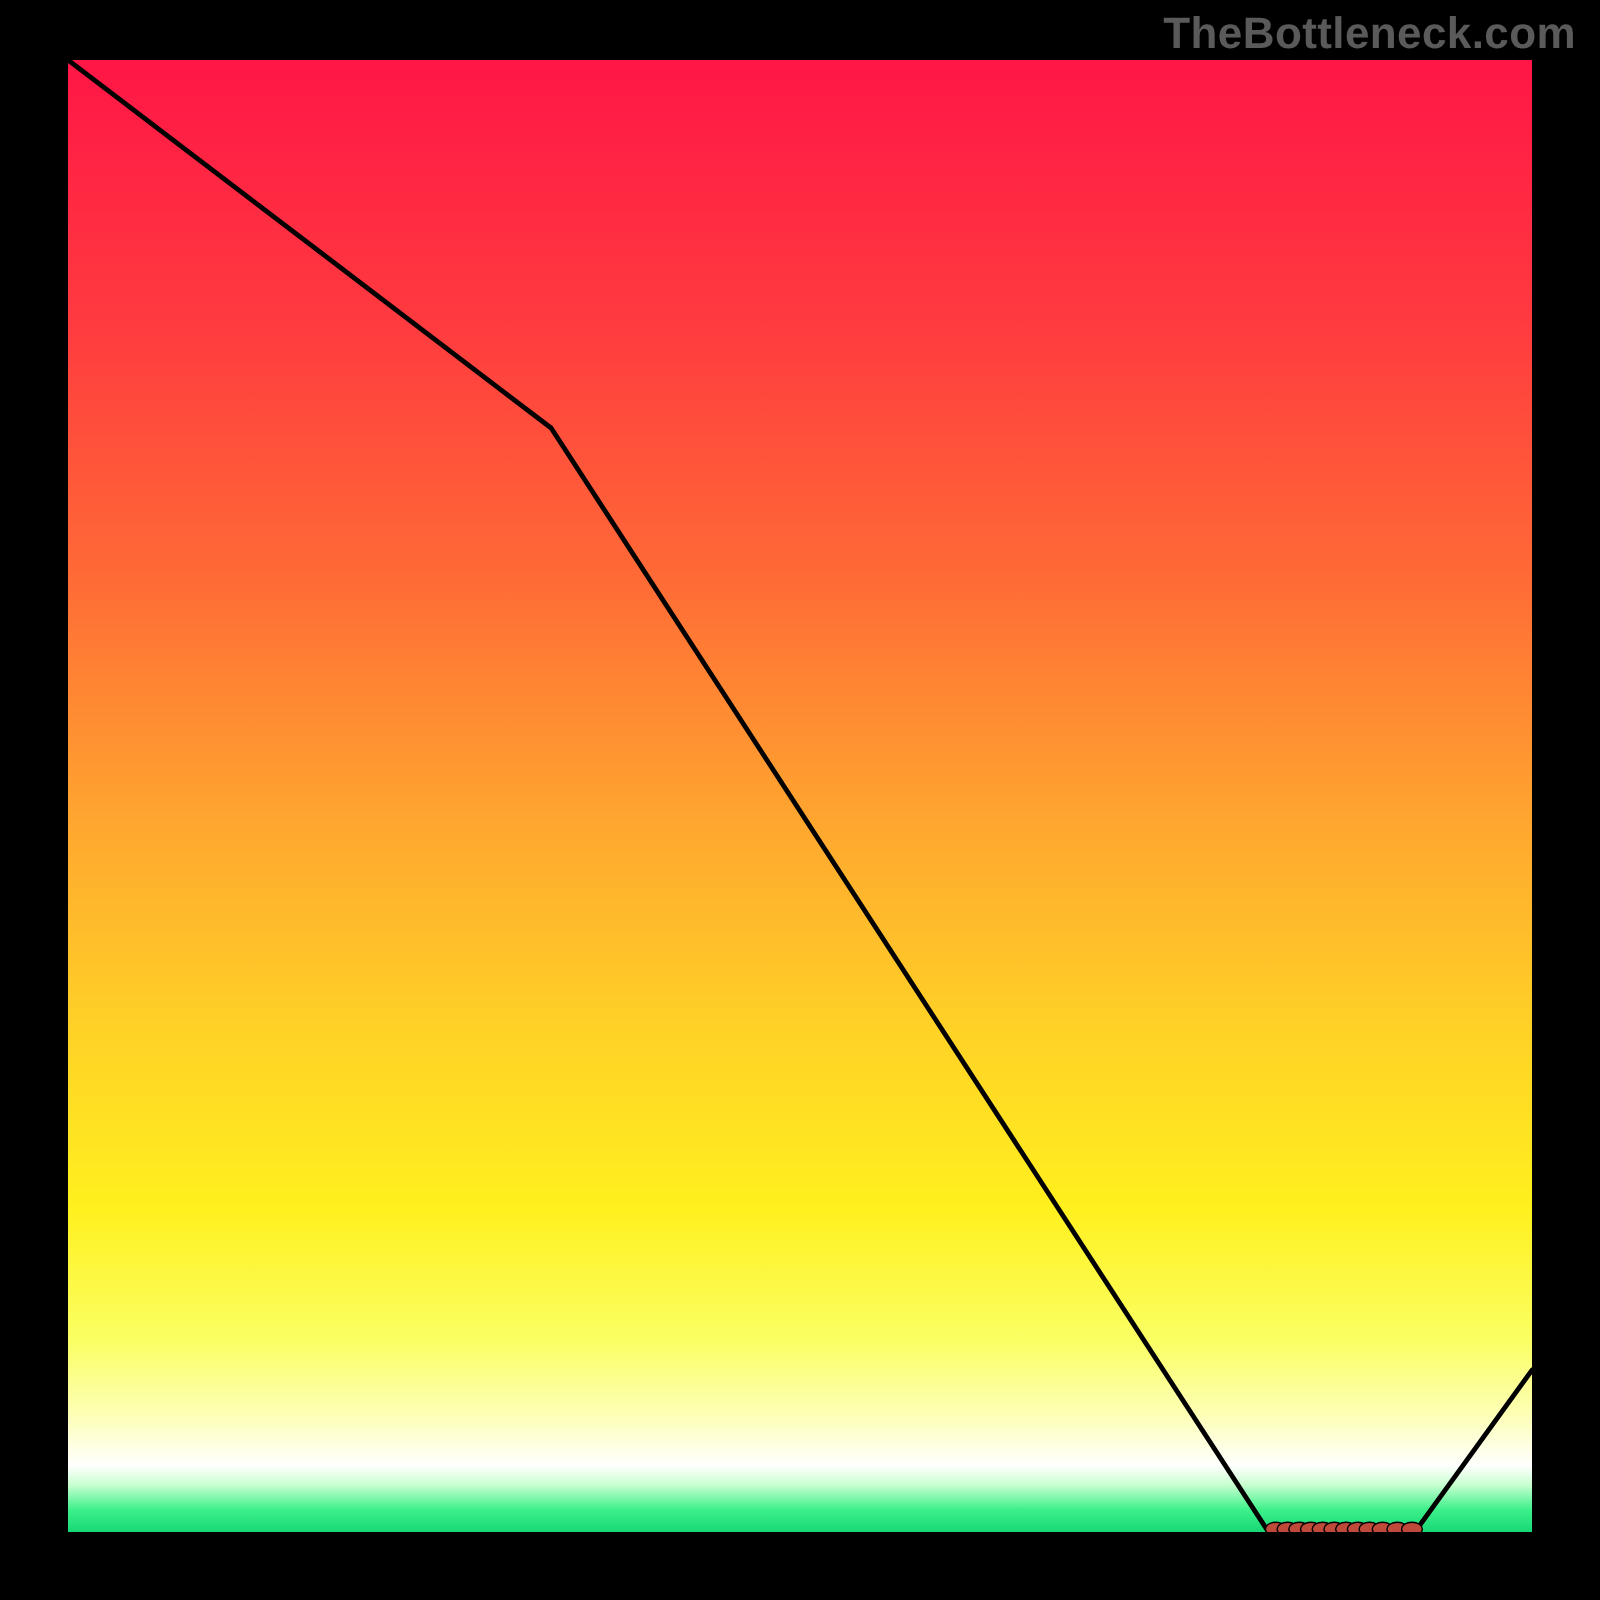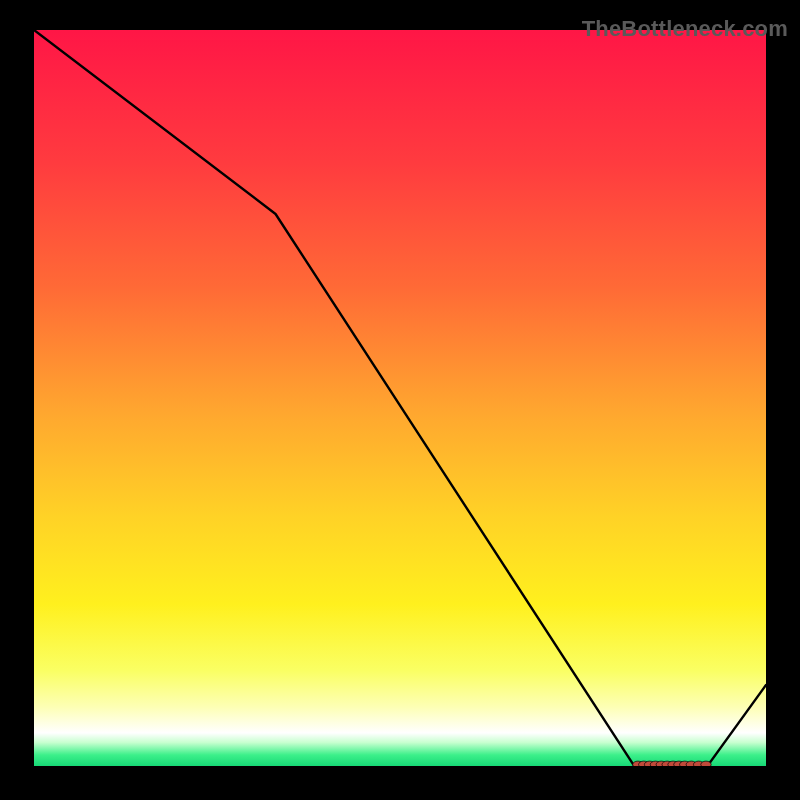--- a/index.html
+++ b/index.html
@@ -19,21 +19,20 @@
   .watermark {
     position: absolute;
     top: 4px;
     right: 12px;
     font-family: Arial, Helvetica, sans-serif;
     font-size: 22px;
     font-weight: 600;
     color: #5a5a5a;
     letter-spacing: 0.2px;
     user-select: none;
-    margin-top: 12px;
   }
   svg.chart {
     position: absolute;
     left: 0;
     top: 0;
   }
 </style>
 </head>
 <body>
 <div class="stage">

